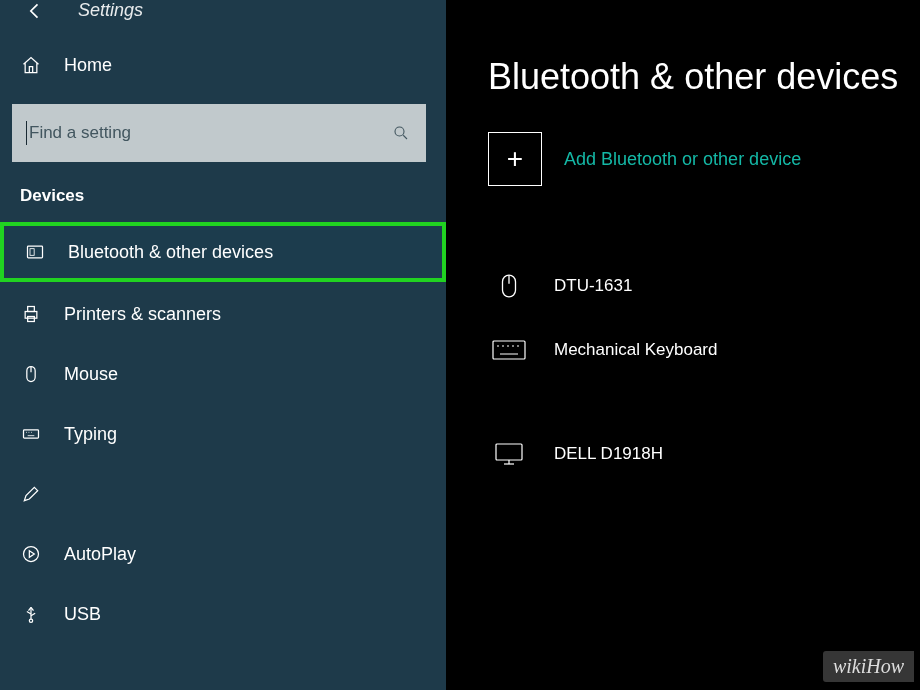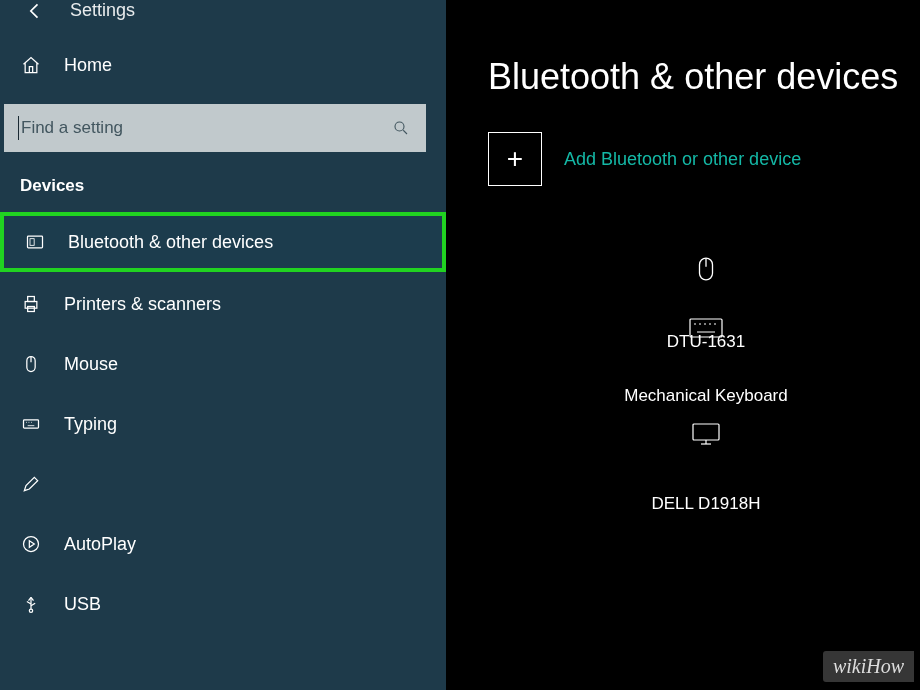--- a/index.html
+++ b/index.html
@@ -22,30 +22,31 @@
       display: flex;
       align-items: center;
       height: 56px;
       padding: 0 20px;
       cursor: pointer;
       gap: 22px;
     }
     .back-arrow {
       padding-left: 24px;
       font-size: 17px;
-      gap: 24px;
+      gap: 32px;
       height: 34px;
       align-items: flex-start;
       padding-top: 0;
+      font-style: italic;
     }
     .back-arrow .label { opacity: 0.9; }
     .home-item { height: 62px; }
     .search-box {
-      margin: 8px 20px 18px 4px;
-      height: 48px;
+      margin: 8px 20px 18px 12px;
+      height: 58px;
       background: #c1c9cc;
       display: flex;
       align-items: center;
       padding: 0 14px;
       color: #2a3b43;
       font-size: 17px;
     }
     .search-box .cursor {
       width: 1px;
       height: 24px;
@@ -115,24 +116,23 @@
     }
     .add-label { font-size: 18px; color: #14b8a6; }
     .section-header {
       font-size: 24px;
       font-weight: 400;
       margin-bottom: 20px;
     }
     .device-item {
       display: flex;
       align-items: center;
-      gap: 48px;
+      gap: 28px;
       height: 64px;
       padding-left: 4px;
-      flex-direction: column;
     }
     .device-icon {
       width: 34px;
       height: 34px;
       display: inline-flex;
       align-items: center;
       justify-content: center;
     }
     .device-label { font-size: 17px; color: #fff; }
     .audio-section { margin-top: 40px; }

